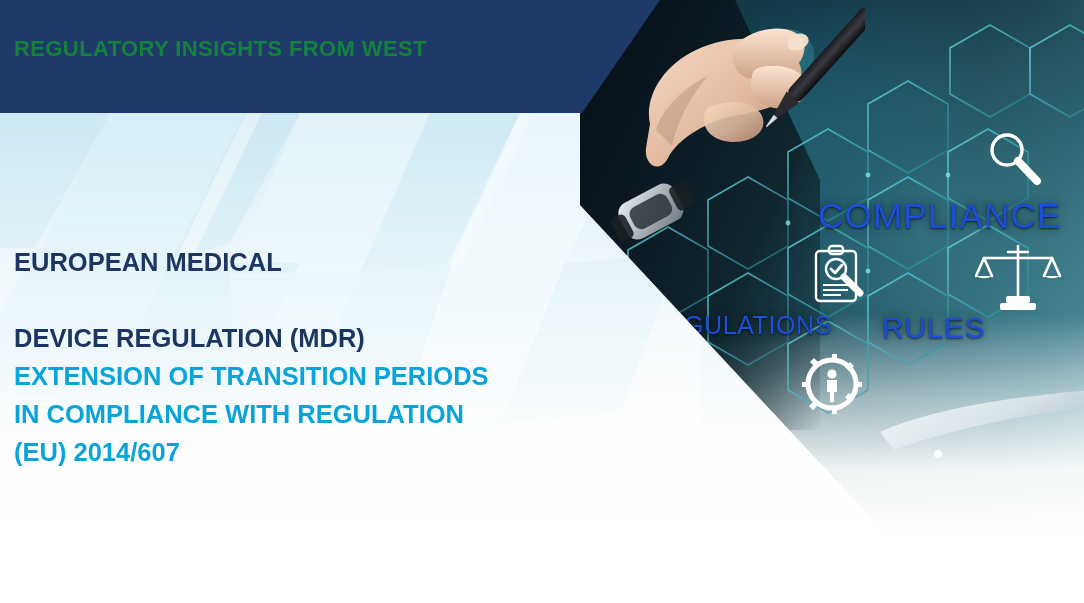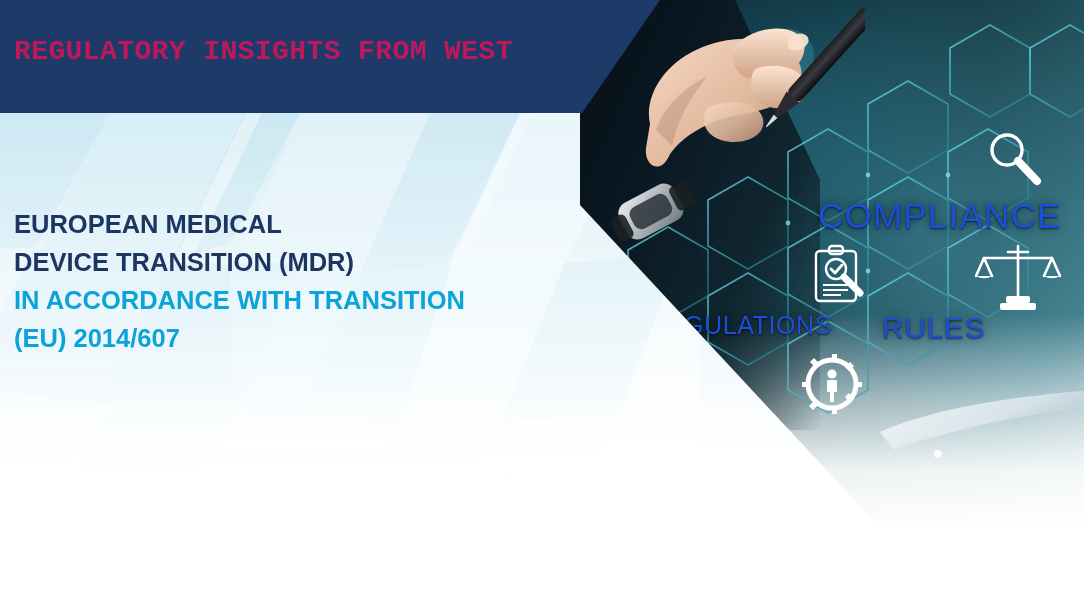--- a/index.html
+++ b/index.html
@@ -126,42 +126,41 @@
     left: 0; top: 0;
     width: 660px; height: 113px;
     background: #1e3a69;
     -webkit-clip-path: polygon(0 0, 582px 0, 660px 0, 582px 113px, 0 113px);
     clip-path: polygon(0 0, 582px 0, 660px 0, 582px 113px, 0 113px);
   }
   .header-title {
     position: absolute;
     left: 14px;
     top: 36px;
-    color: #be185d;
-    font-size: 28px;
+    color: #15803d;
+    font-size: 22px;
     font-weight: bold;
     letter-spacing: 0.4px;
     white-space: nowrap;
-    font-family: Liberation Mono, monospace;
   }
 
   
   .title-block {
     position: absolute;
     left: 14px;
     top: 205px;
     width: 560px;
   }
   .title-line {
     font-size: 25.5px;
     font-weight: bold;
     line-height: 38px;
     white-space: nowrap;
   }
-  .title-dark { color: #1c3661; }
+  .title-dark { color: #1c3661; margin-top: 38px; }
   .title-cyan { color: #0aa3da; }
 </style>
 </head>
 <body>
 
 <div id="slide">
 
   <div class="bg-base"></div>
 
   <div class="facets">
@@ -368,18 +367,19 @@
     <div class="photo-label label-compliance">COMPLIANCE</div>
     <div class="photo-label label-regulations">REGULATIONS</div>
     <div class="photo-label label-rules">RULES</div>
   </div>
 
   <div class="header-band"></div>
   <div class="header-title">REGULATORY INSIGHTS FROM WEST</div>
 
   <div class="title-block">
     <div class="title-line title-dark">EUROPEAN MEDICAL</div>
-    <div class="title-line title-dark">DEVICE TRANSITION (MDR)</div>
-    <div class="title-line title-cyan">IN  ACCORDANCE WITH TRANSITION</div>
+    <div class="title-line title-dark">DEVICE REGULATION (MDR)</div>
+    <div class="title-line title-cyan">EXTENSION OF TRANSITION PERIODS</div>
+    <div class="title-line title-cyan">IN  COMPLIANCE WITH REGULATION</div>
     <div class="title-line title-cyan">(EU) 2014/607</div>
   </div>
 
 </div>
 
 </body></html>

